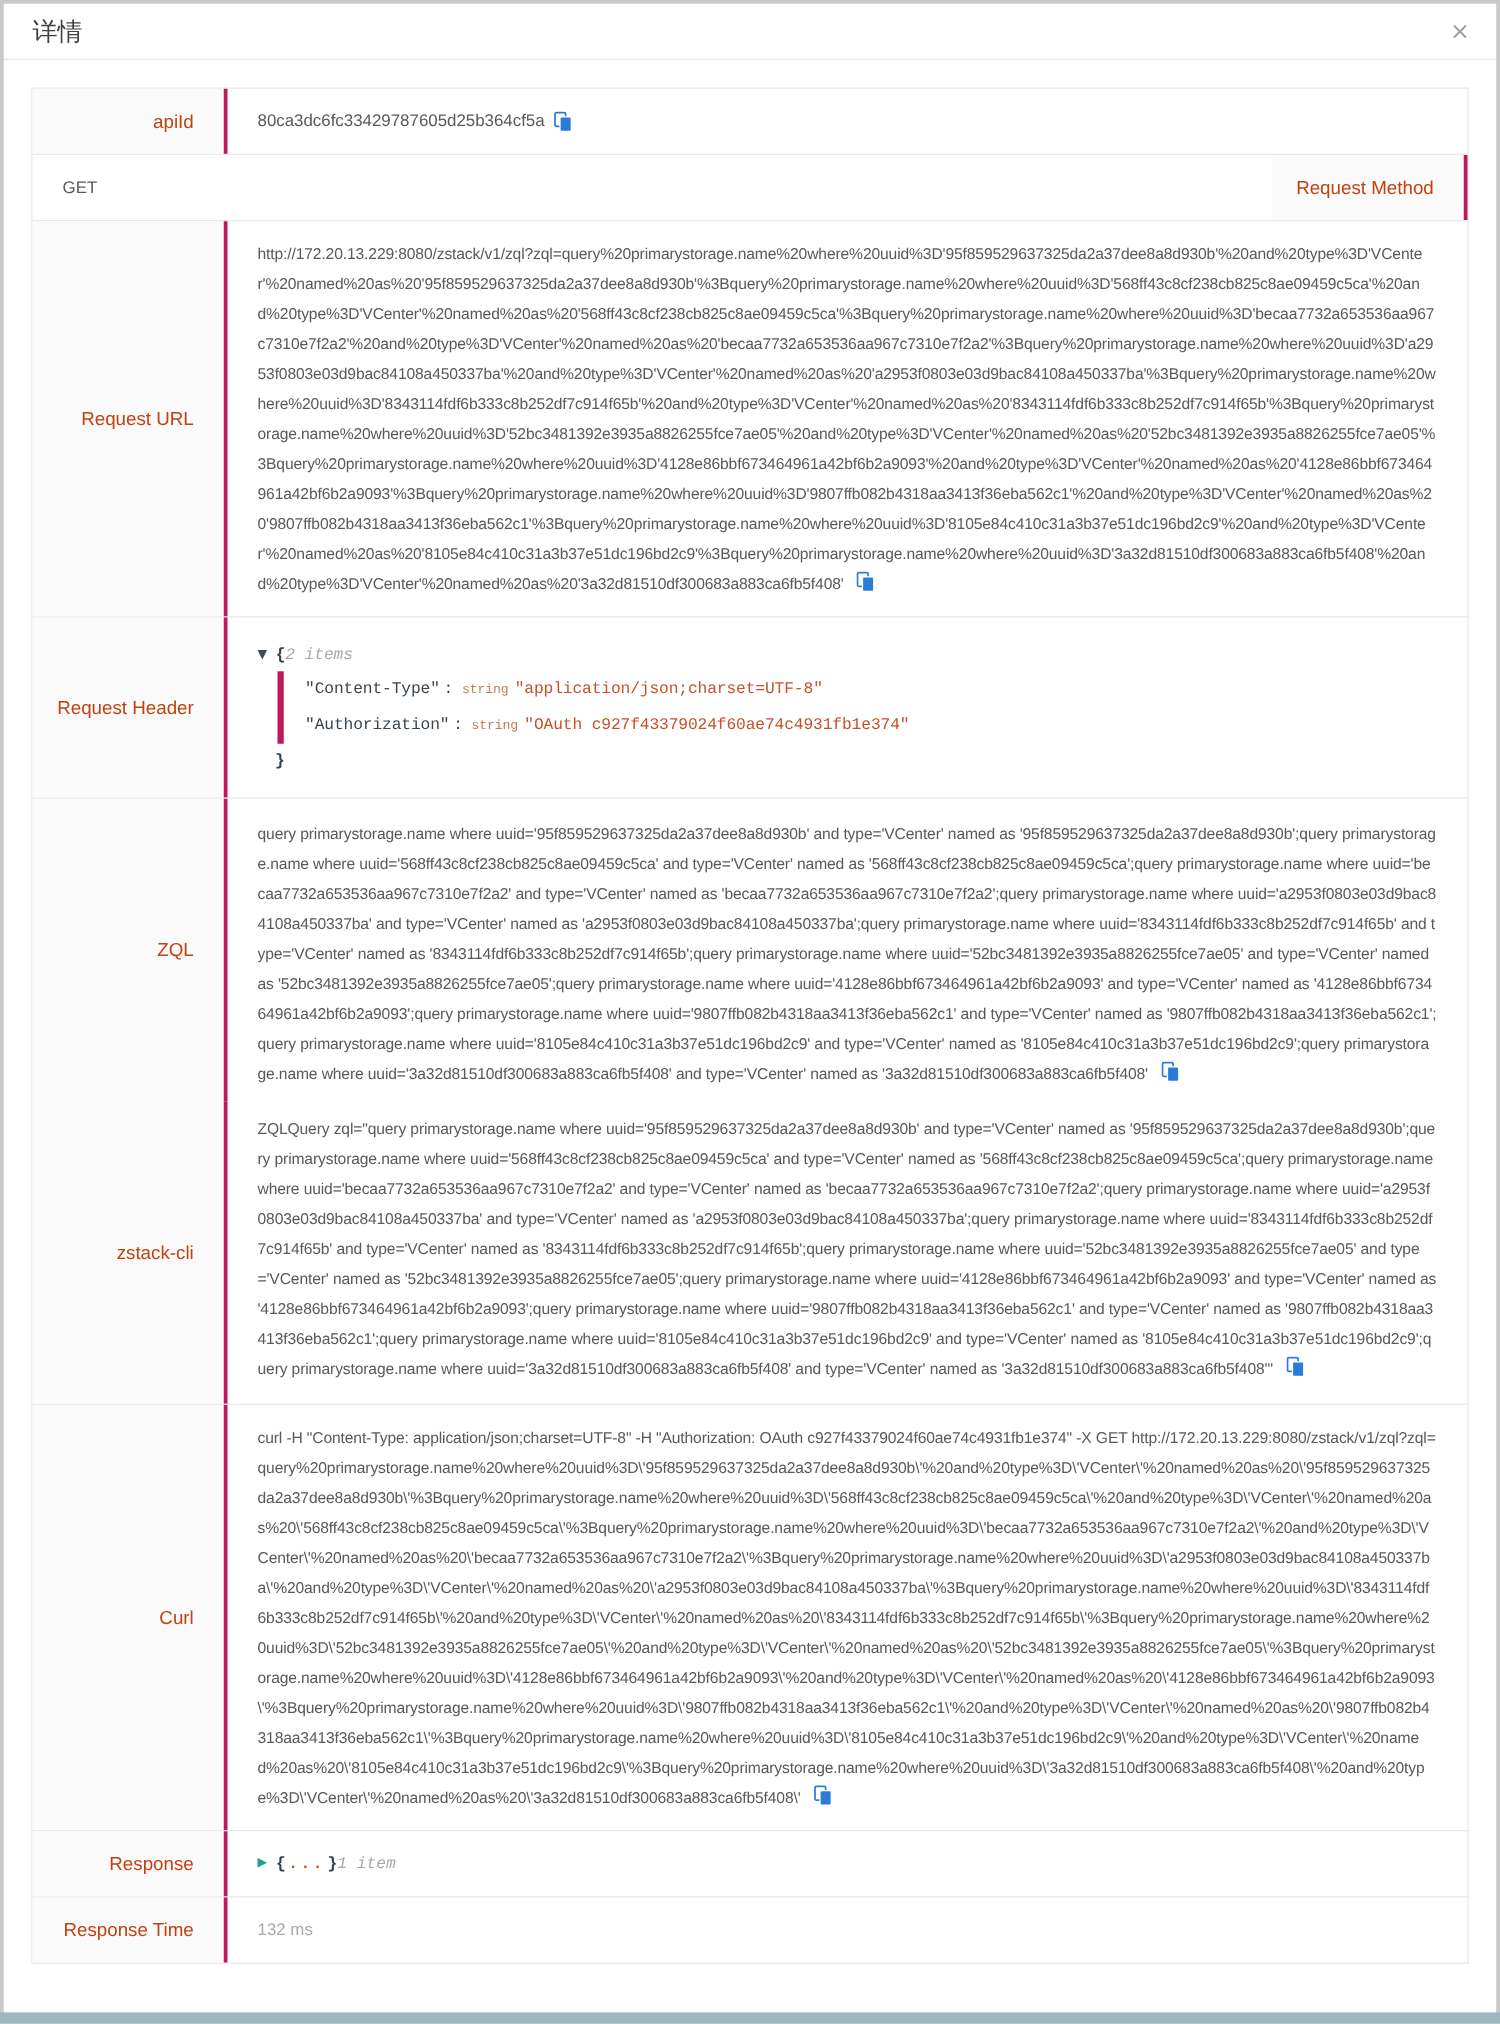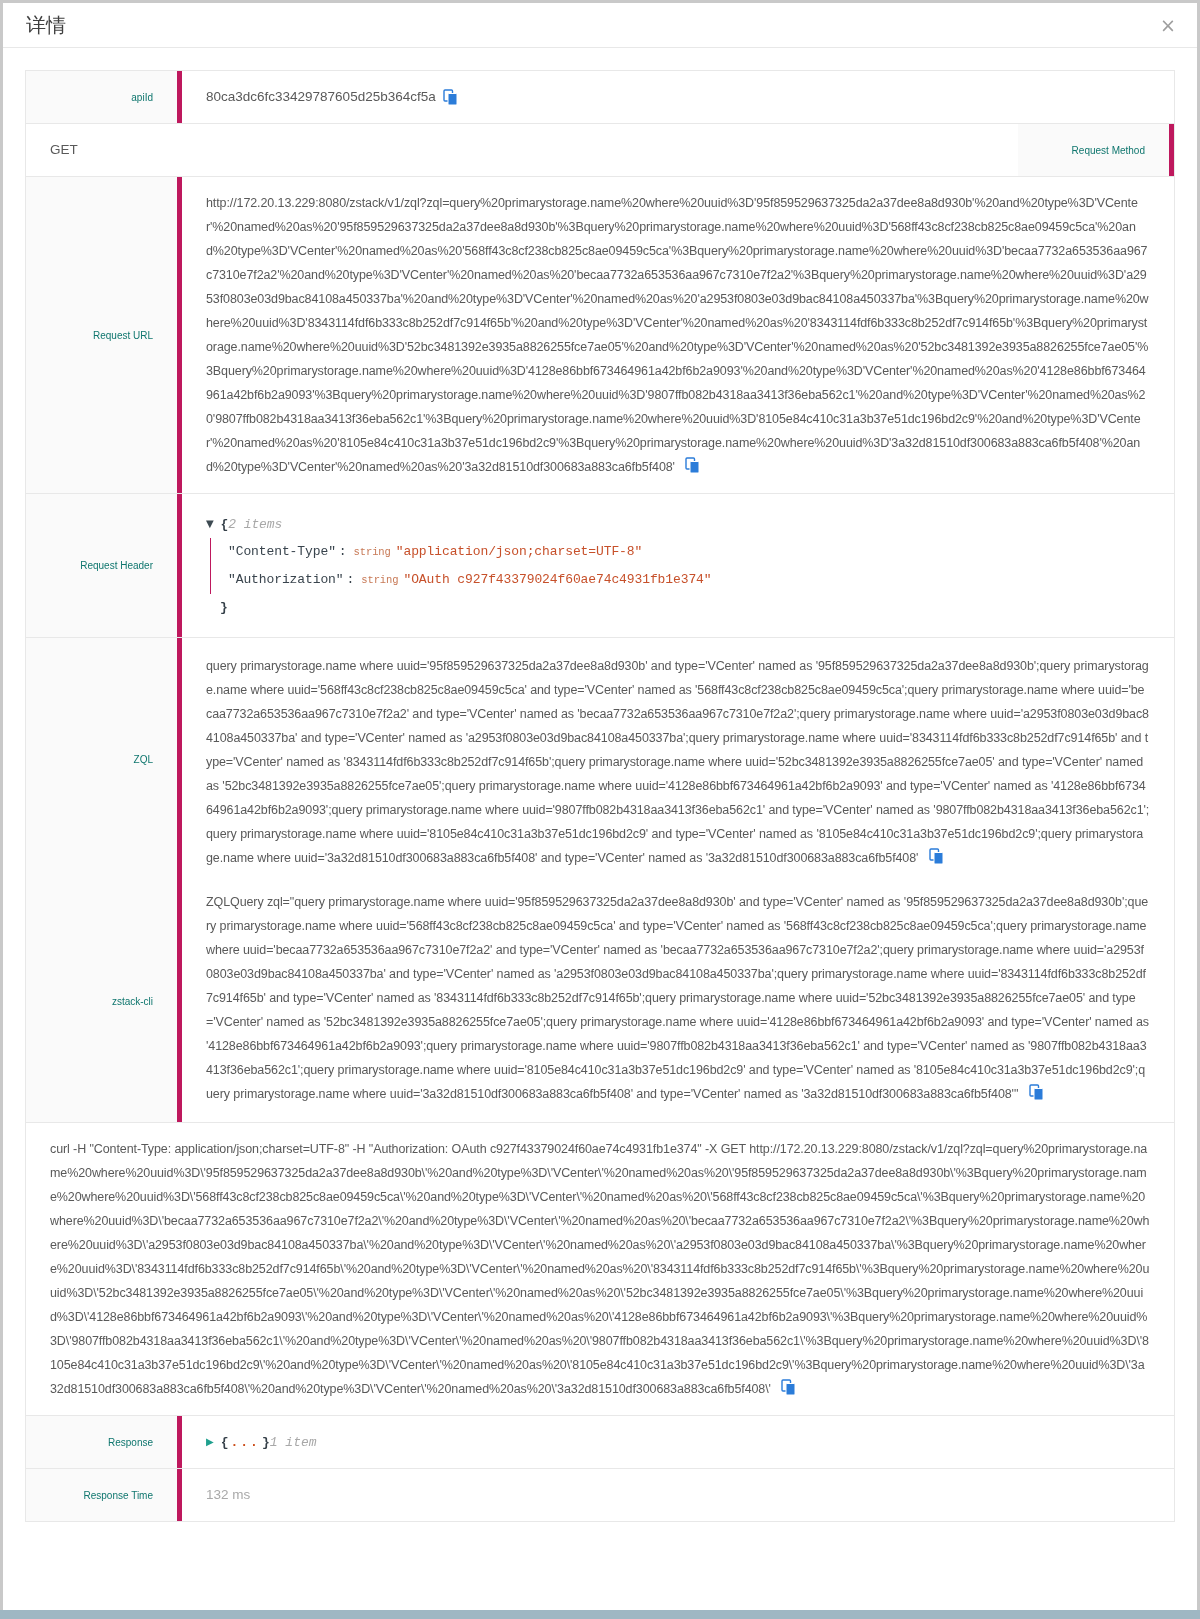--- a/index.html
+++ b/index.html
@@ -10,36 +10,36 @@
   .modal-header { flex:0 0 45px; border-bottom:1px solid #e8e8e8; display:flex; align-items:center; justify-content:space-between; padding:0 21px 0 23px; }
   .modal-title { font-size:20px; color:#404040; }
   .close { color:#9e9e9e; font-size:19px; line-height:1; cursor:pointer; font-family:"DejaVu Sans", sans-serif; }
   .modal-body { padding:22px 22px 14px 22px; }
 
   .detail-table { border:1px solid #e8e8e8; }
   .row { display:flex; border-bottom:1px solid #e8e8e8; }
   .row:last-child { border-bottom:none; }
   .row.merged-top { border-bottom:none; }
   .cell { min-width:0; }
-  .label-cell { flex:0 0 156px; background:#fafafa; border-right:5px solid #be185d; display:flex; align-items:center; justify-content:flex-end; padding-right:24px; color:#0f766e; font-size:10px; text-align:right; }
+  .label-cell { flex:0 0 156px; background:#fafafa; border-right:3px solid #be185d; display:flex; align-items:center; justify-content:flex-end; padding-right:24px; color:#c2410c; font-size:15px; text-align:right; }
   .value-cell { flex:1; padding:14px 24px; color:#595959; font-size:12.5px; line-height:24px; word-break:break-all; letter-spacing:-0.1px; }
   .value-cell.single { display:flex; align-items:center; min-height:52px; padding-top:0; padding-bottom:0; font-size:13.5px; letter-spacing:0; }
   .row.zql-row .value-cell { padding-top:16px; padding-bottom:10px; }
   .row.cli-row .value-cell { padding-top:10px; padding-bottom:16px; }
   .muted { color:#a9a9a9; }
 
   .copy-icon { display:inline-block; vertical-align:-3px; margin-left:7px; cursor:pointer; }
 
   
   .json-viewer { font-family:"Liberation Mono", monospace; font-size:13px; color:#39444d; line-height:27px; padding:2px 0; }
   .jv-arrow { display:inline-block; font-size:10px; margin-right:7px; color:#3e4a52; cursor:pointer; vertical-align:1px; font-family:"DejaVu Sans", sans-serif; }
   .jv-arrow.collapsed { color:#1fa08e; }
   .jv-brace { font-weight:bold; color:#343f48; }
   .jv-meta { color:#a8a8a8; font-style:italic; }
-  .jv-body { margin-left:4px; border-left:1px solid #be185d; padding-left:17px; }
+  .jv-body { margin-left:16px; border-left:5px solid #be185d; padding-left:17px; }
   .jv-key { color:#39444d; }
   .jv-key::before, .jv-key::after { content:'"'; }
   .jv-colon { margin:0 7px 0 3px; color:#39444d; }
   .jv-type { color:#c87a57; font-size:10.5px; margin-right:5px; }
   .jv-string { color:#c7502a; }
   .jv-string::before, .jv-string::after { content:'"'; }
   .jv-close { margin-left:14px; }
   .jv-ellipsis { color:#cb4b16; font-weight:bold; letter-spacing:2px; margin:0 2px; }
   .collapsed-line { font-family:"Liberation Mono", monospace; font-size:13px; }
 </style>
@@ -121,20 +121,21 @@
         <div class="cell value-cell">
           <span>ZQLQuery zql="query primarystorage.name where uuid='95f859529637325da2a37dee8a8d930b' and type='VCenter' named as '95f859529637325da2a37dee8a8d930b';query primarystorage.name where uuid='568ff43c8cf238cb825c8ae09459c5ca' and type='VCenter' named as '568ff43c8cf238cb825c8ae09459c5ca';query primarystorage.name where uuid='becaa7732a653536aa967c7310e7f2a2' and type='VCenter' named as 'becaa7732a653536aa967c7310e7f2a2';query primarystorage.name where uuid='a2953f0803e03d9bac84108a450337ba' and type='VCenter' named as 'a2953f0803e03d9bac84108a450337ba';query primarystorage.name where uuid='8343114fdf6b333c8b252df7c914f65b' and type='VCenter' named as '8343114fdf6b333c8b252df7c914f65b';query primarystorage.name where uuid='52bc3481392e3935a8826255fce7ae05' and type='VCenter' named as '52bc3481392e3935a8826255fce7ae05';query primarystorage.name where uuid='4128e86bbf673464961a42bf6b2a9093' and type='VCenter' named as '4128e86bbf673464961a42bf6b2a9093';query primarystorage.name where uuid='9807ffb082b4318aa3413f36eba562c1' and type='VCenter' named as '9807ffb082b4318aa3413f36eba562c1';query primarystorage.name where uuid='8105e84c410c31a3b37e51dc196bd2c9' and type='VCenter' named as '8105e84c410c31a3b37e51dc196bd2c9';query primarystorage.name where uuid='3a32d81510df300683a883ca6fb5f408' and type='VCenter' named as '3a32d81510df300683a883ca6fb5f408'"</span>
           <svg class="copy-icon" width="15" height="17" viewBox="0 0 15 17">
             <rect x="1" y="1" width="8.5" height="11" rx="1" fill="#ffffff" stroke="#2b7cd9" stroke-width="1.4"></rect>
             <rect x="5" y="4.5" width="9" height="11.5" rx="1" fill="#2b7cd9" stroke="#ffffff" stroke-width="1"></rect>
           </svg>
         </div>
       </div>
 
       <div class="row">
+        <div class="cell label-cell">Curl</div>
         <div class="cell value-cell">
           <span>curl -H "Content-Type: application/json;charset=UTF-8" -H "Authorization: OAuth c927f43379024f60ae74c4931fb1e374" -X GET http://172.20.13.229:8080/zstack/v1/zql?zql=query%20primarystorage.name%20where%20uuid%3D\'95f859529637325da2a37dee8a8d930b\'%20and%20type%3D\'VCenter\'%20named%20as%20\'95f859529637325da2a37dee8a8d930b\'%3Bquery%20primarystorage.name%20where%20uuid%3D\'568ff43c8cf238cb825c8ae09459c5ca\'%20and%20type%3D\'VCenter\'%20named%20as%20\'568ff43c8cf238cb825c8ae09459c5ca\'%3Bquery%20primarystorage.name%20where%20uuid%3D\'becaa7732a653536aa967c7310e7f2a2\'%20and%20type%3D\'VCenter\'%20named%20as%20\'becaa7732a653536aa967c7310e7f2a2\'%3Bquery%20primarystorage.name%20where%20uuid%3D\'a2953f0803e03d9bac84108a450337ba\'%20and%20type%3D\'VCenter\'%20named%20as%20\'a2953f0803e03d9bac84108a450337ba\'%3Bquery%20primarystorage.name%20where%20uuid%3D\'8343114fdf6b333c8b252df7c914f65b\'%20and%20type%3D\'VCenter\'%20named%20as%20\'8343114fdf6b333c8b252df7c914f65b\'%3Bquery%20primarystorage.name%20where%20uuid%3D\'52bc3481392e3935a8826255fce7ae05\'%20and%20type%3D\'VCenter\'%20named%20as%20\'52bc3481392e3935a8826255fce7ae05\'%3Bquery%20primarystorage.name%20where%20uuid%3D\'4128e86bbf673464961a42bf6b2a9093\'%20and%20type%3D\'VCenter\'%20named%20as%20\'4128e86bbf673464961a42bf6b2a9093\'%3Bquery%20primarystorage.name%20where%20uuid%3D\'9807ffb082b4318aa3413f36eba562c1\'%20and%20type%3D\'VCenter\'%20named%20as%20\'9807ffb082b4318aa3413f36eba562c1\'%3Bquery%20primarystorage.name%20where%20uuid%3D\'8105e84c410c31a3b37e51dc196bd2c9\'%20and%20type%3D\'VCenter\'%20named%20as%20\'8105e84c410c31a3b37e51dc196bd2c9\'%3Bquery%20primarystorage.name%20where%20uuid%3D\'3a32d81510df300683a883ca6fb5f408\'%20and%20type%3D\'VCenter\'%20named%20as%20\'3a32d81510df300683a883ca6fb5f408\'</span>
           <svg class="copy-icon" width="15" height="17" viewBox="0 0 15 17">
             <rect x="1" y="1" width="8.5" height="11" rx="1" fill="#ffffff" stroke="#2b7cd9" stroke-width="1.4"></rect>
             <rect x="5" y="4.5" width="9" height="11.5" rx="1" fill="#2b7cd9" stroke="#ffffff" stroke-width="1"></rect>
           </svg>
         </div>
       </div>
 
       <div class="row">

